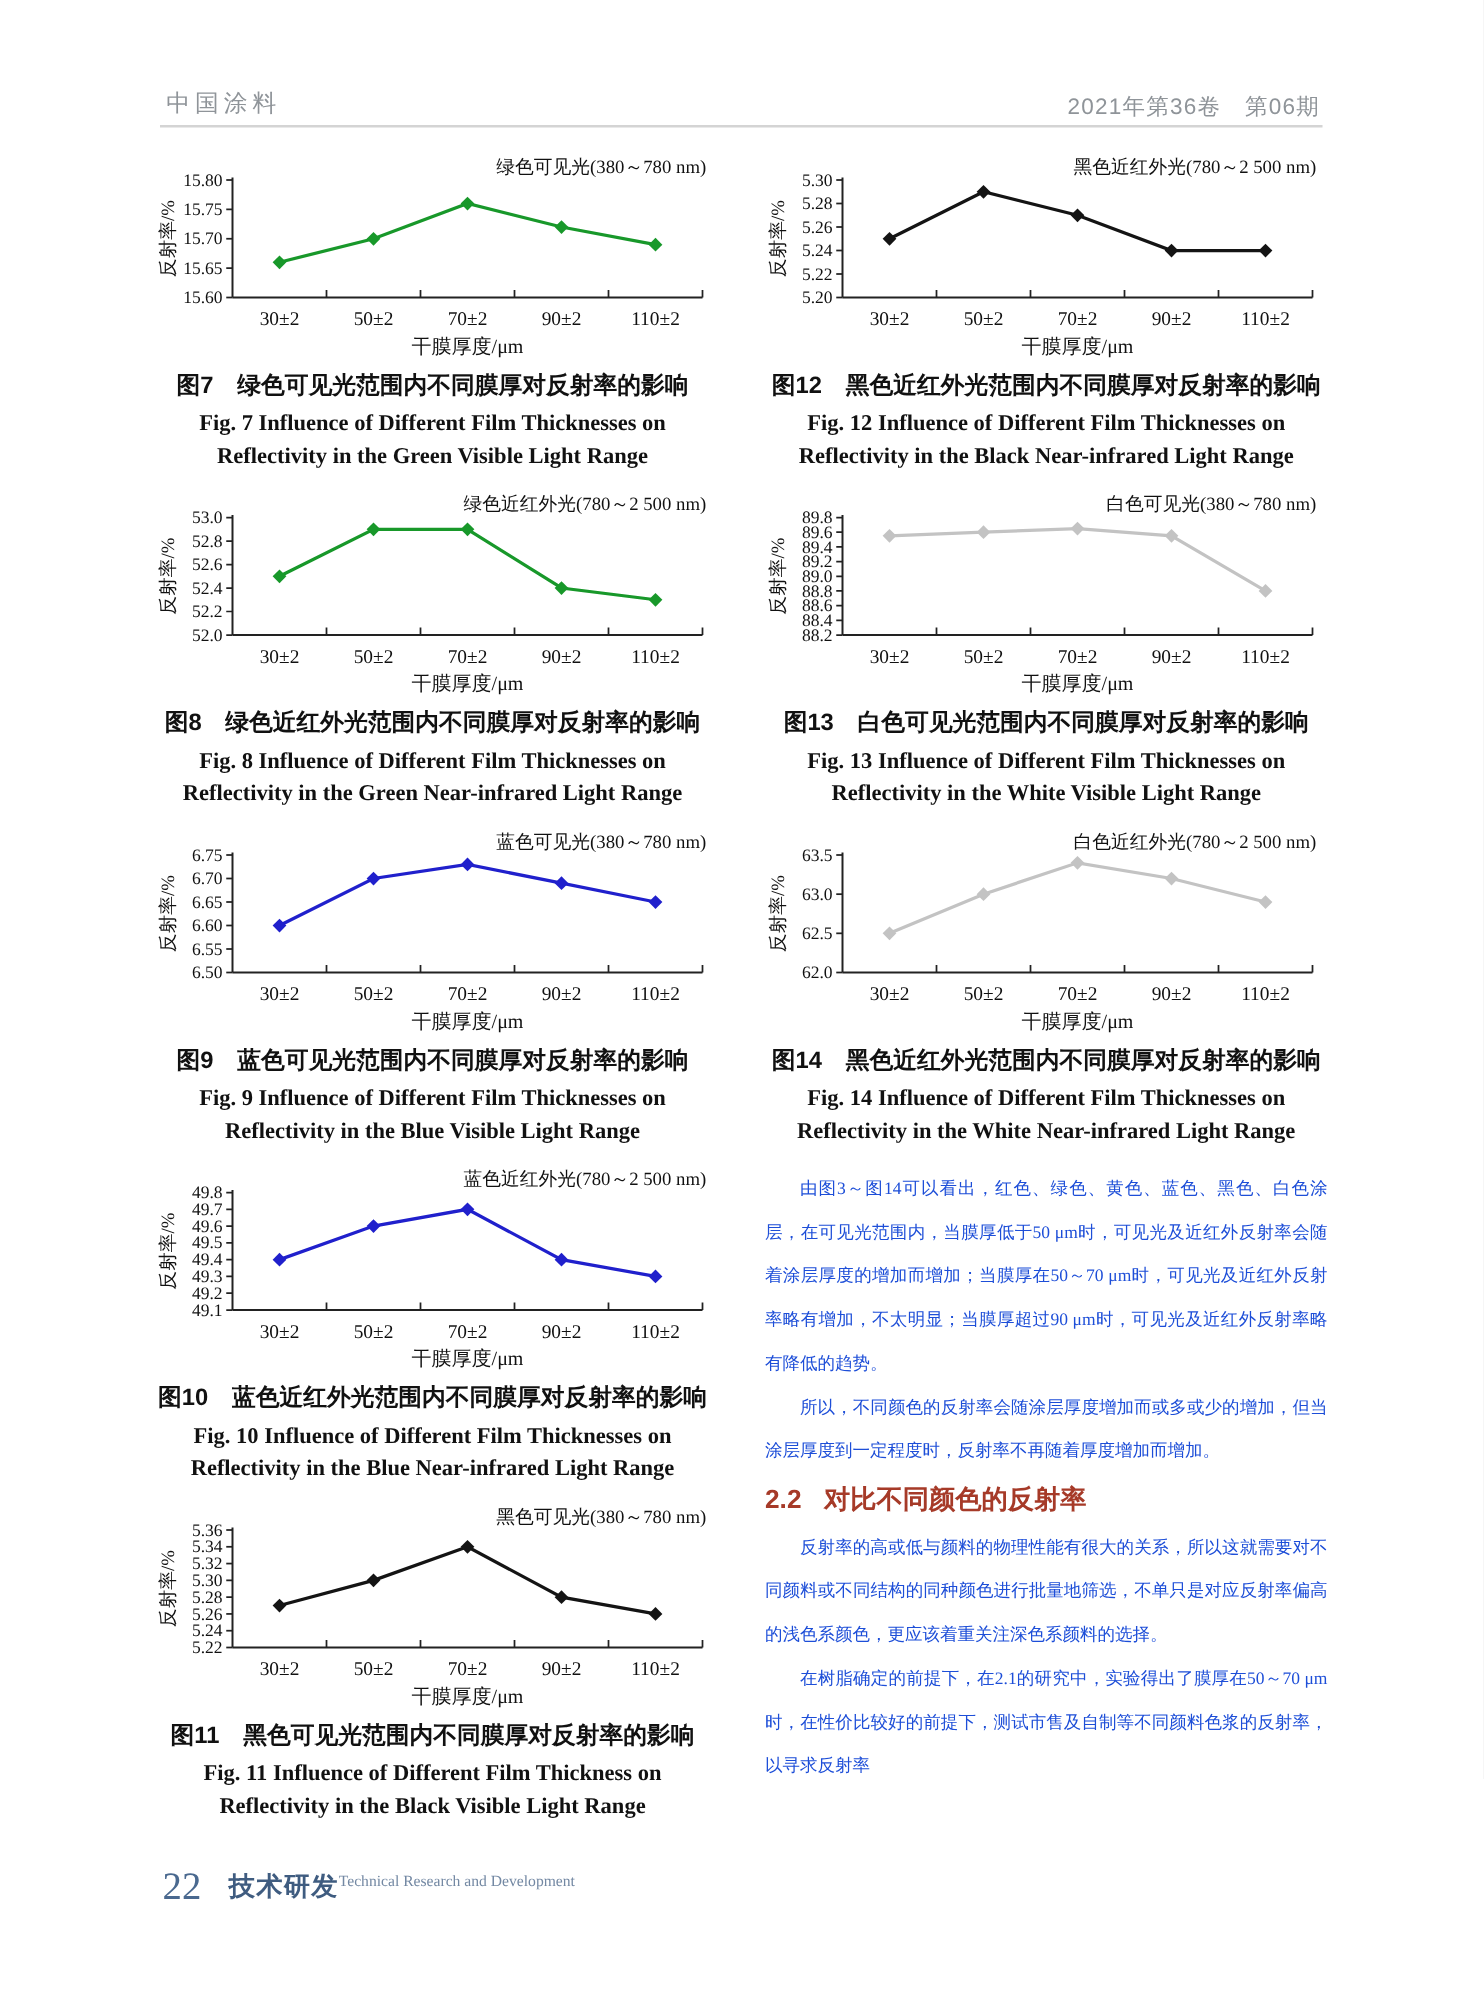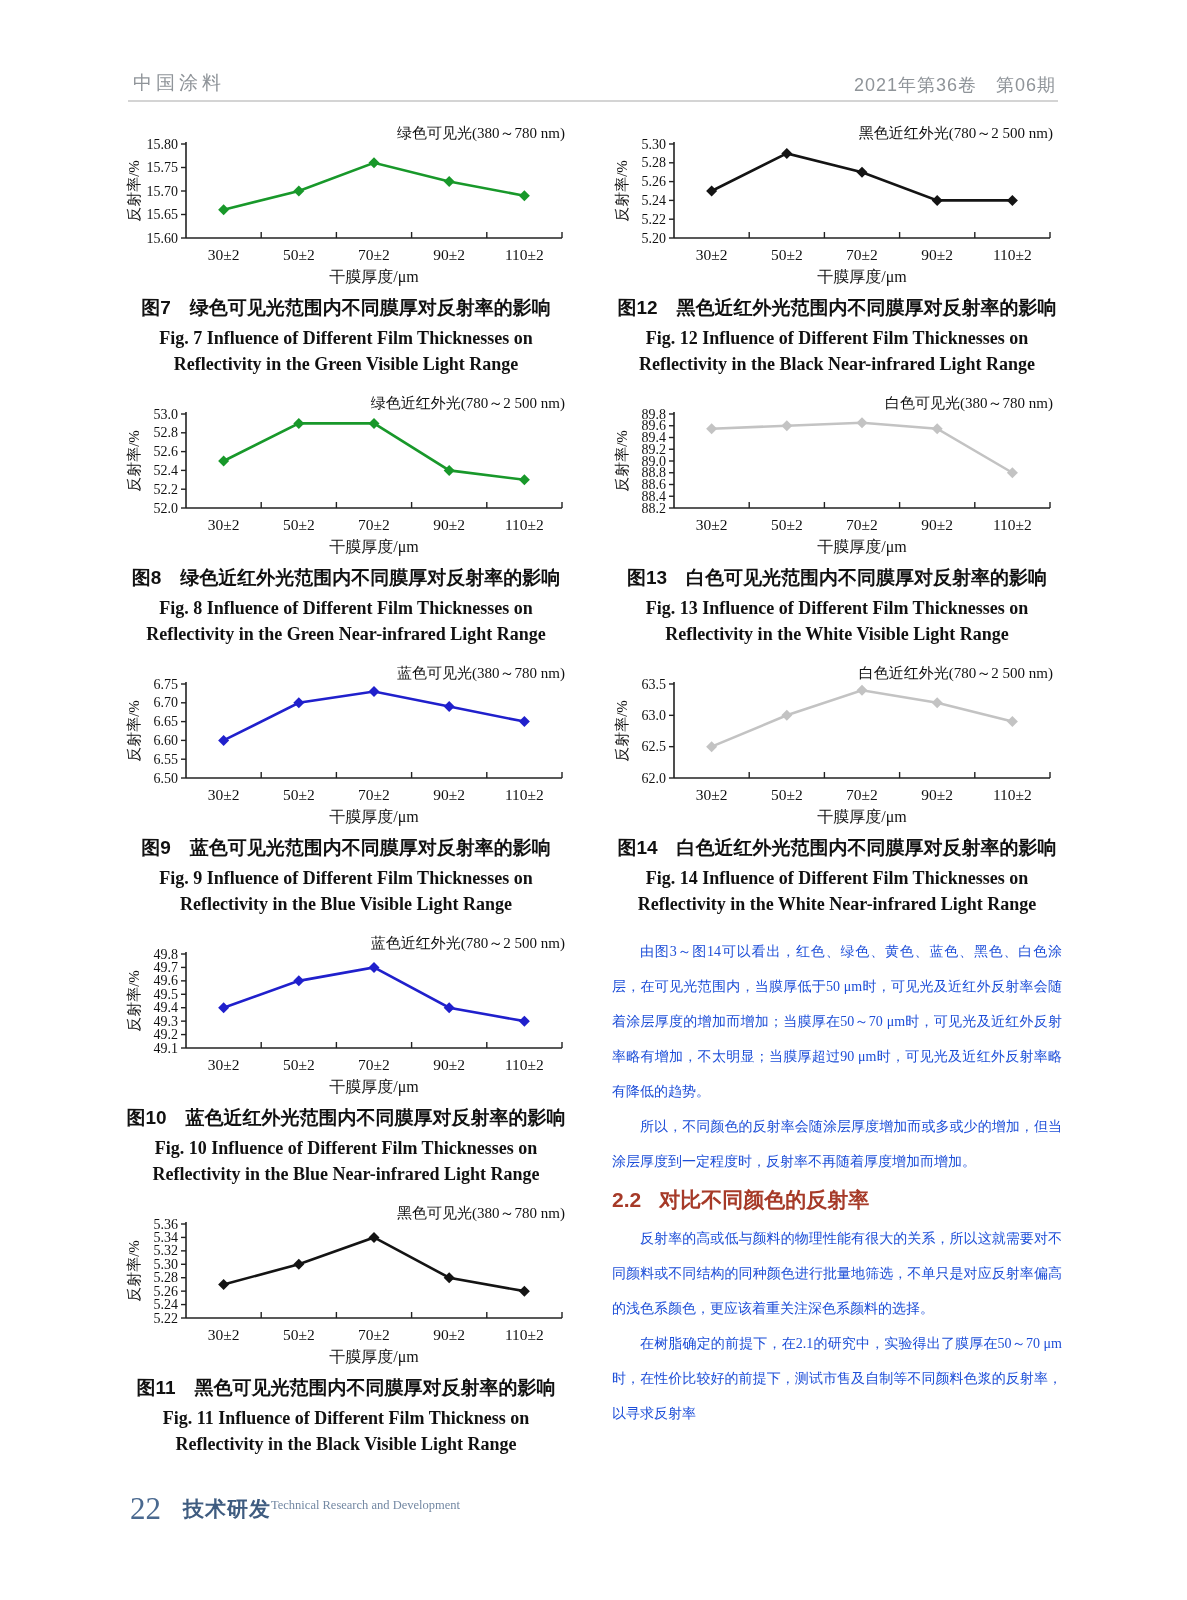--- a/index.html
+++ b/index.html
@@ -419,21 +419,21 @@
             <text x="441" y="14" text-anchor="end" font-size="15" fill="#111">白色近红外光(780～2 500 nm)</text>
             <polyline points="99.6,82.66666666666667 174.8,51.333333333333336 250,26.266666666666758 325.2,38.79999999999982 400.40000000000003,57.60000000000009" fill="none" stroke="#c3c3c3" stroke-width="2.6"></polyline>
             <path d="M 99.6 77.16666666666667 L 105.1 82.66666666666667 L 99.6 88.16666666666667 L 94.1 82.66666666666667 Z" fill="#c3c3c3"></path>
             <path d="M 174.8 45.833333333333336 L 180.3 51.333333333333336 L 174.8 56.833333333333336 L 169.3 51.333333333333336 Z" fill="#c3c3c3"></path>
             <path d="M 250 20.766666666666758 L 255.5 26.266666666666758 L 250 31.766666666666758 L 244.5 26.266666666666758 Z" fill="#c3c3c3"></path>
             <path d="M 325.2 33.29999999999982 L 330.7 38.79999999999982 L 325.2 44.29999999999982 L 319.7 38.79999999999982 Z" fill="#c3c3c3"></path>
             <path d="M 400.40000000000003 52.10000000000009 L 405.90000000000003 57.60000000000009 L 400.40000000000003 63.10000000000009 L 394.90000000000003 57.60000000000009 Z" fill="#c3c3c3"></path>
           </svg>
         </div>
       <figcaption>
-        <div class="cap-zh">图14　白色近红外光范围内不同膜厚对反射率的影响</div>
+        <div class="cap-zh">图14　黑色近红外光范围内不同膜厚对反射率的影响</div>
         <div class="cap-en">
           <div>Fig. 14  Influence of Different Film Thicknesses on</div>
           <div>Reflectivity in the White Near-infrared Light Range</div>
         </div>
       </figcaption>
     </figure>
 
     <div class="body-text">
       <p>由图3～图14可以看出，红色、绿色、黄色、蓝色、黑色、白色涂层，在可见光范围内，当膜厚低于50 μm时，可见光及近红外反射率会随着涂层厚度的增加而增加；当膜厚在50～70 μm时，可见光及近红外反射率略有增加，不太明显；当膜厚超过90 μm时，可见光及近红外反射率略有降低的趋势。</p>
       <p>所以，不同颜色的反射率会随涂层厚度增加而或多或少的增加，但当涂层厚度到一定程度时，反射率不再随着厚度增加而增加。</p>

